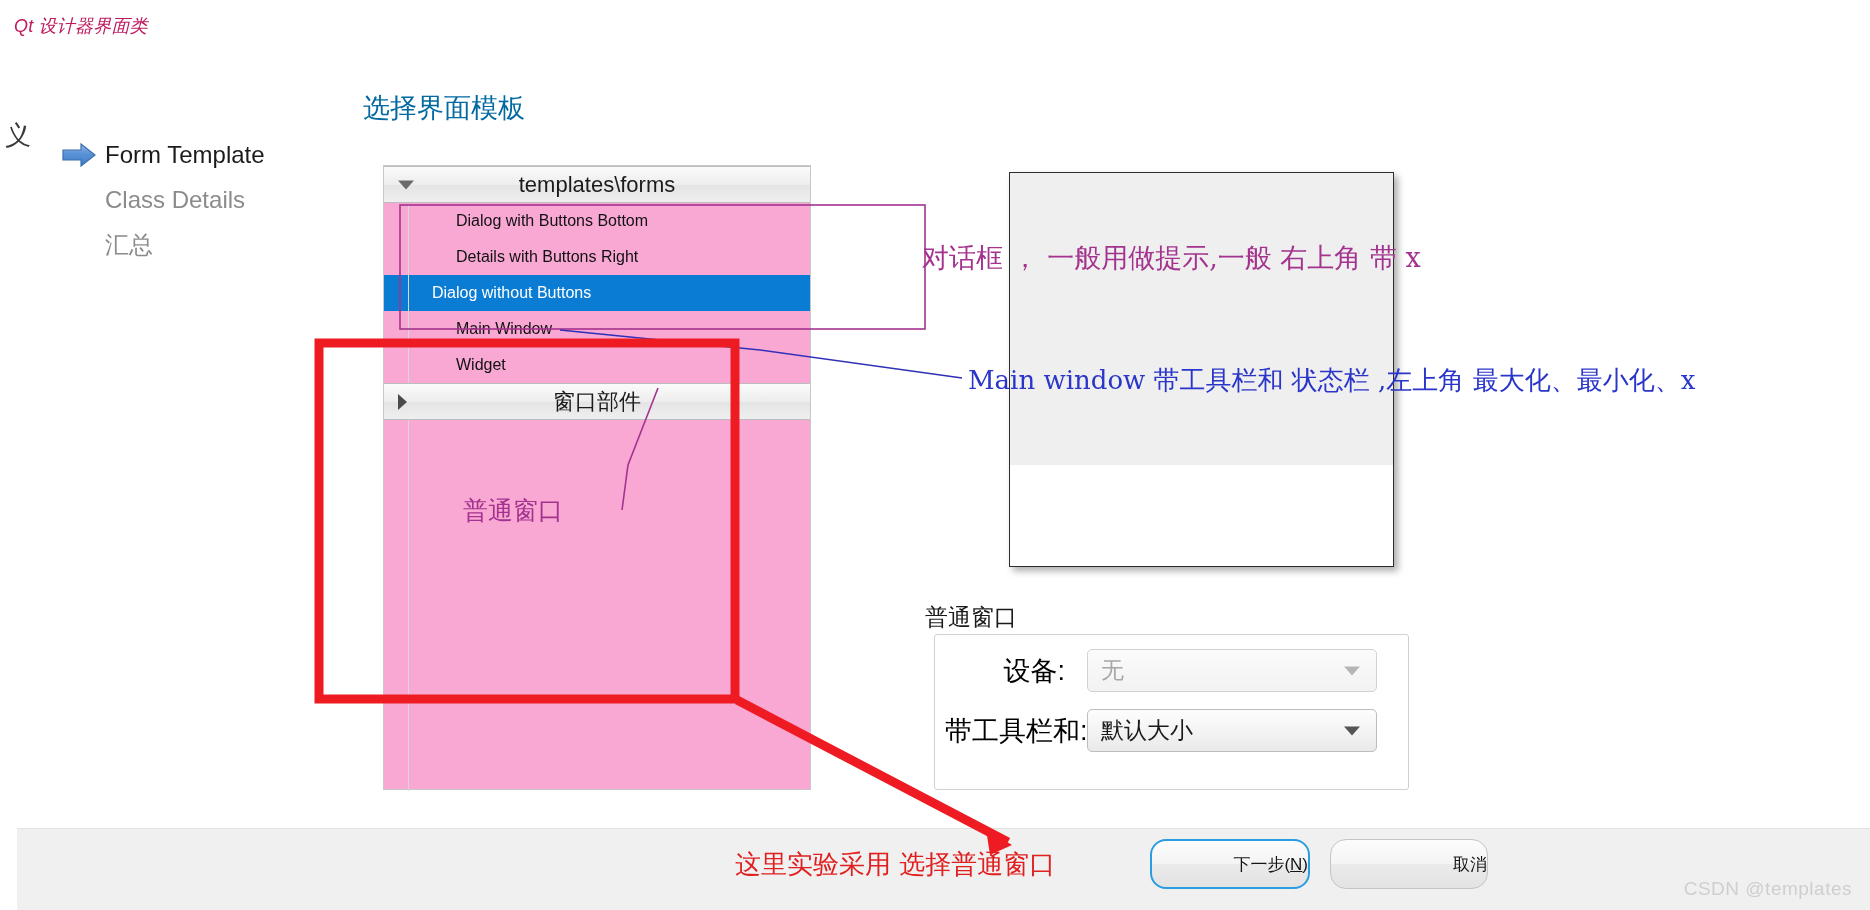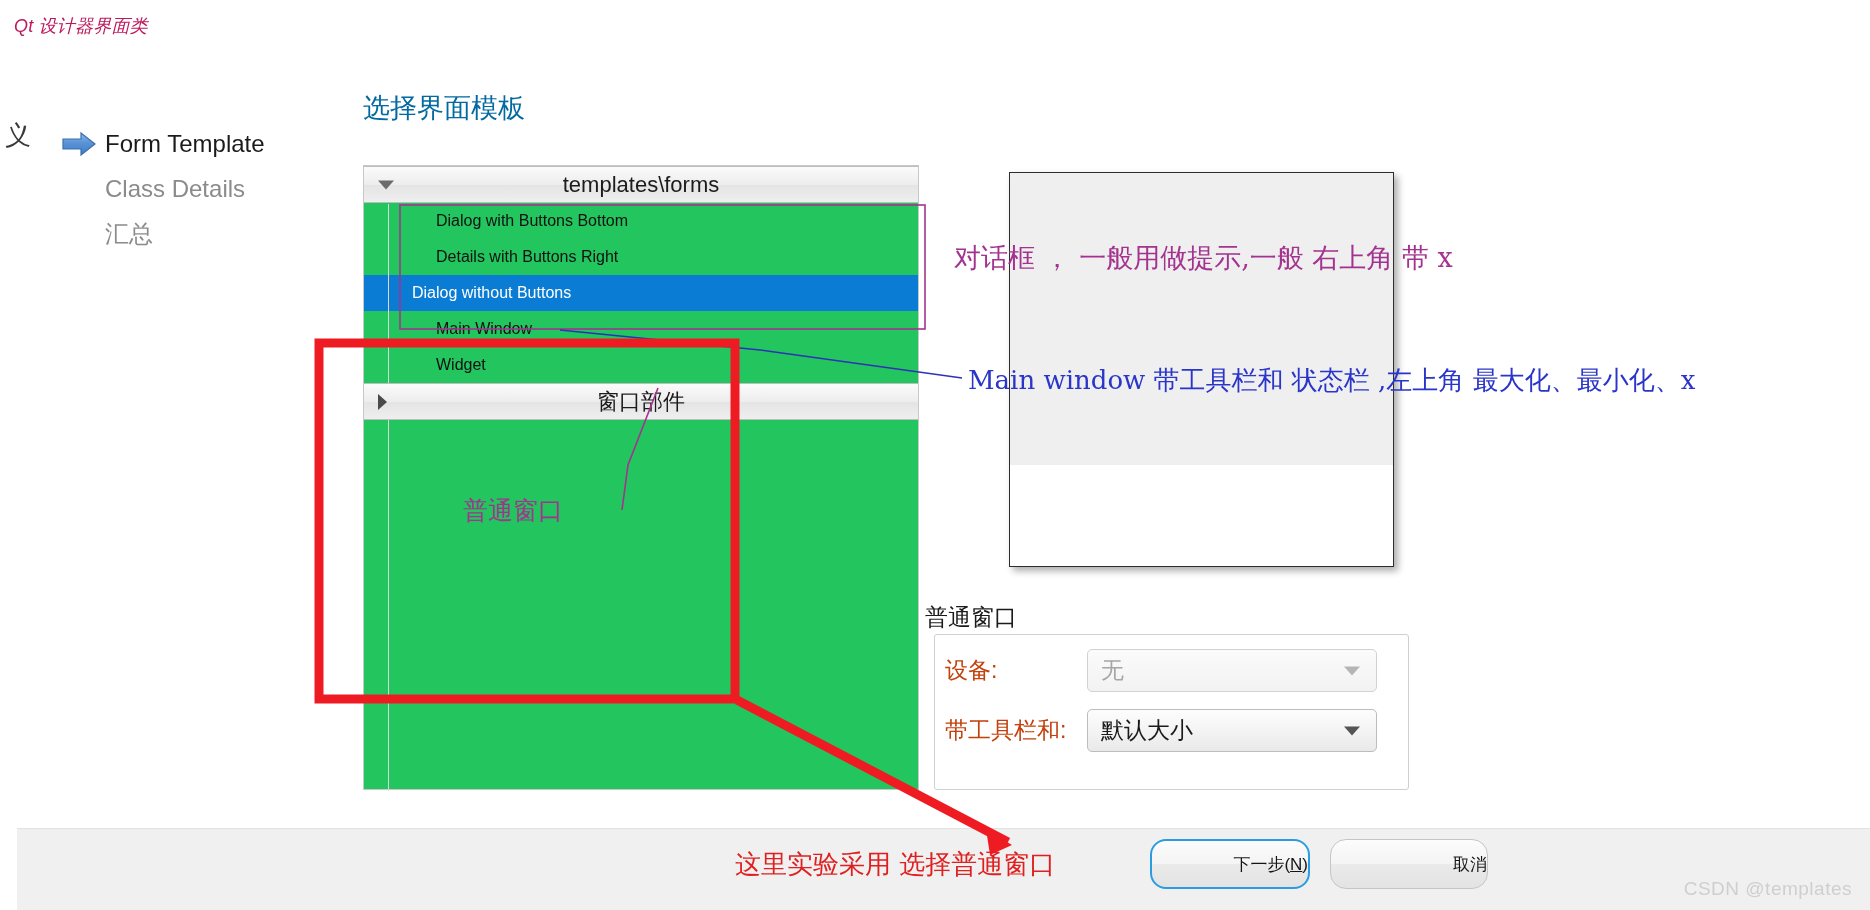--- a/index.html
+++ b/index.html
@@ -30,21 +30,21 @@
     font-size: 18px;
     color: #be185d;
     white-space: nowrap;
     letter-spacing: 0.2px;
     font-style: italic;
   }
 
   
   .step-list {
     position: absolute;
-    left: 40px; top: 121px;
+    left: 40px; top: 132px;
     width: 260px;
   }
   .step-row {
     display: flex;
     align-items: center;
     height: 45px;
     padding-left: 4px;
   }
   .step-arrow {
     width: 40px; height: 26px;
@@ -72,23 +72,23 @@
     left: 363px; top: 90px;
     font-size: 27px;
     color: #0369a1;
     font-family: "DejaVu Sans", sans-serif;
     white-space: nowrap;
   }
 
   
   .tpl-box {
     position: absolute;
-    left: 346px; top: 165px;
-    width: 556px; height: 625px;
-    background: #22c55e;
+    left: 366px; top: 165px;
+    width: 428px; height: 625px;
+    background: #f9a8d4;
     border: 1px solid #c8c8c8;
   }
   .tpl-group-header {
     position: relative;
     height: 37px;
     background: linear-gradient(to bottom, #fbfbfb 0%, #ededed 50%, #e4e4e4 51%, #efefef 100%);
     border-top: 1px solid #bdbdbd;
     border-bottom: 1px solid #bdbdbd;
     display: flex;
     align-items: center;
@@ -168,23 +168,23 @@
     border: 1px solid #d0d0d0;
     border-radius: 3px;
     background: #ffffff;
   }
   .embed-row {
     position: absolute;
     display: flex;
     align-items: center;
   }
   .embed-label {
-    font-size: 23px;
-    color: #c2410c;
-    text-align: left;
+    font-size: 27px;
+    color: #000000;
+    text-align: right;
     white-space: nowrap;
   }
   .combo {
     position: relative;
     height: 43px;
     border: 1px solid #bdbdbd;
     border-radius: 5px;
     background: linear-gradient(to bottom, #fdfdfd 0%, #f3f3f3 55%, #e9e9e9 100%);
     display: flex;
     align-items: center;
@@ -238,21 +238,20 @@
 
   
   .ann {
     position: absolute;
     white-space: nowrap;
     font-family: "DejaVu Serif", "DejaVu Sans", serif;
   }
   .ann-purple {
     color: #a4338f;
     font-size: 27px;
-    margin-left: 32px;
   }
   .ann-blue-serif {
     color: #2a35c9;
     font-size: 26px;
     font-family: "DejaVu Serif", serif;
   }
   .ann-red {
     color: #e02020;
     font-size: 26px;
     font-family: "DejaVu Serif", serif;

